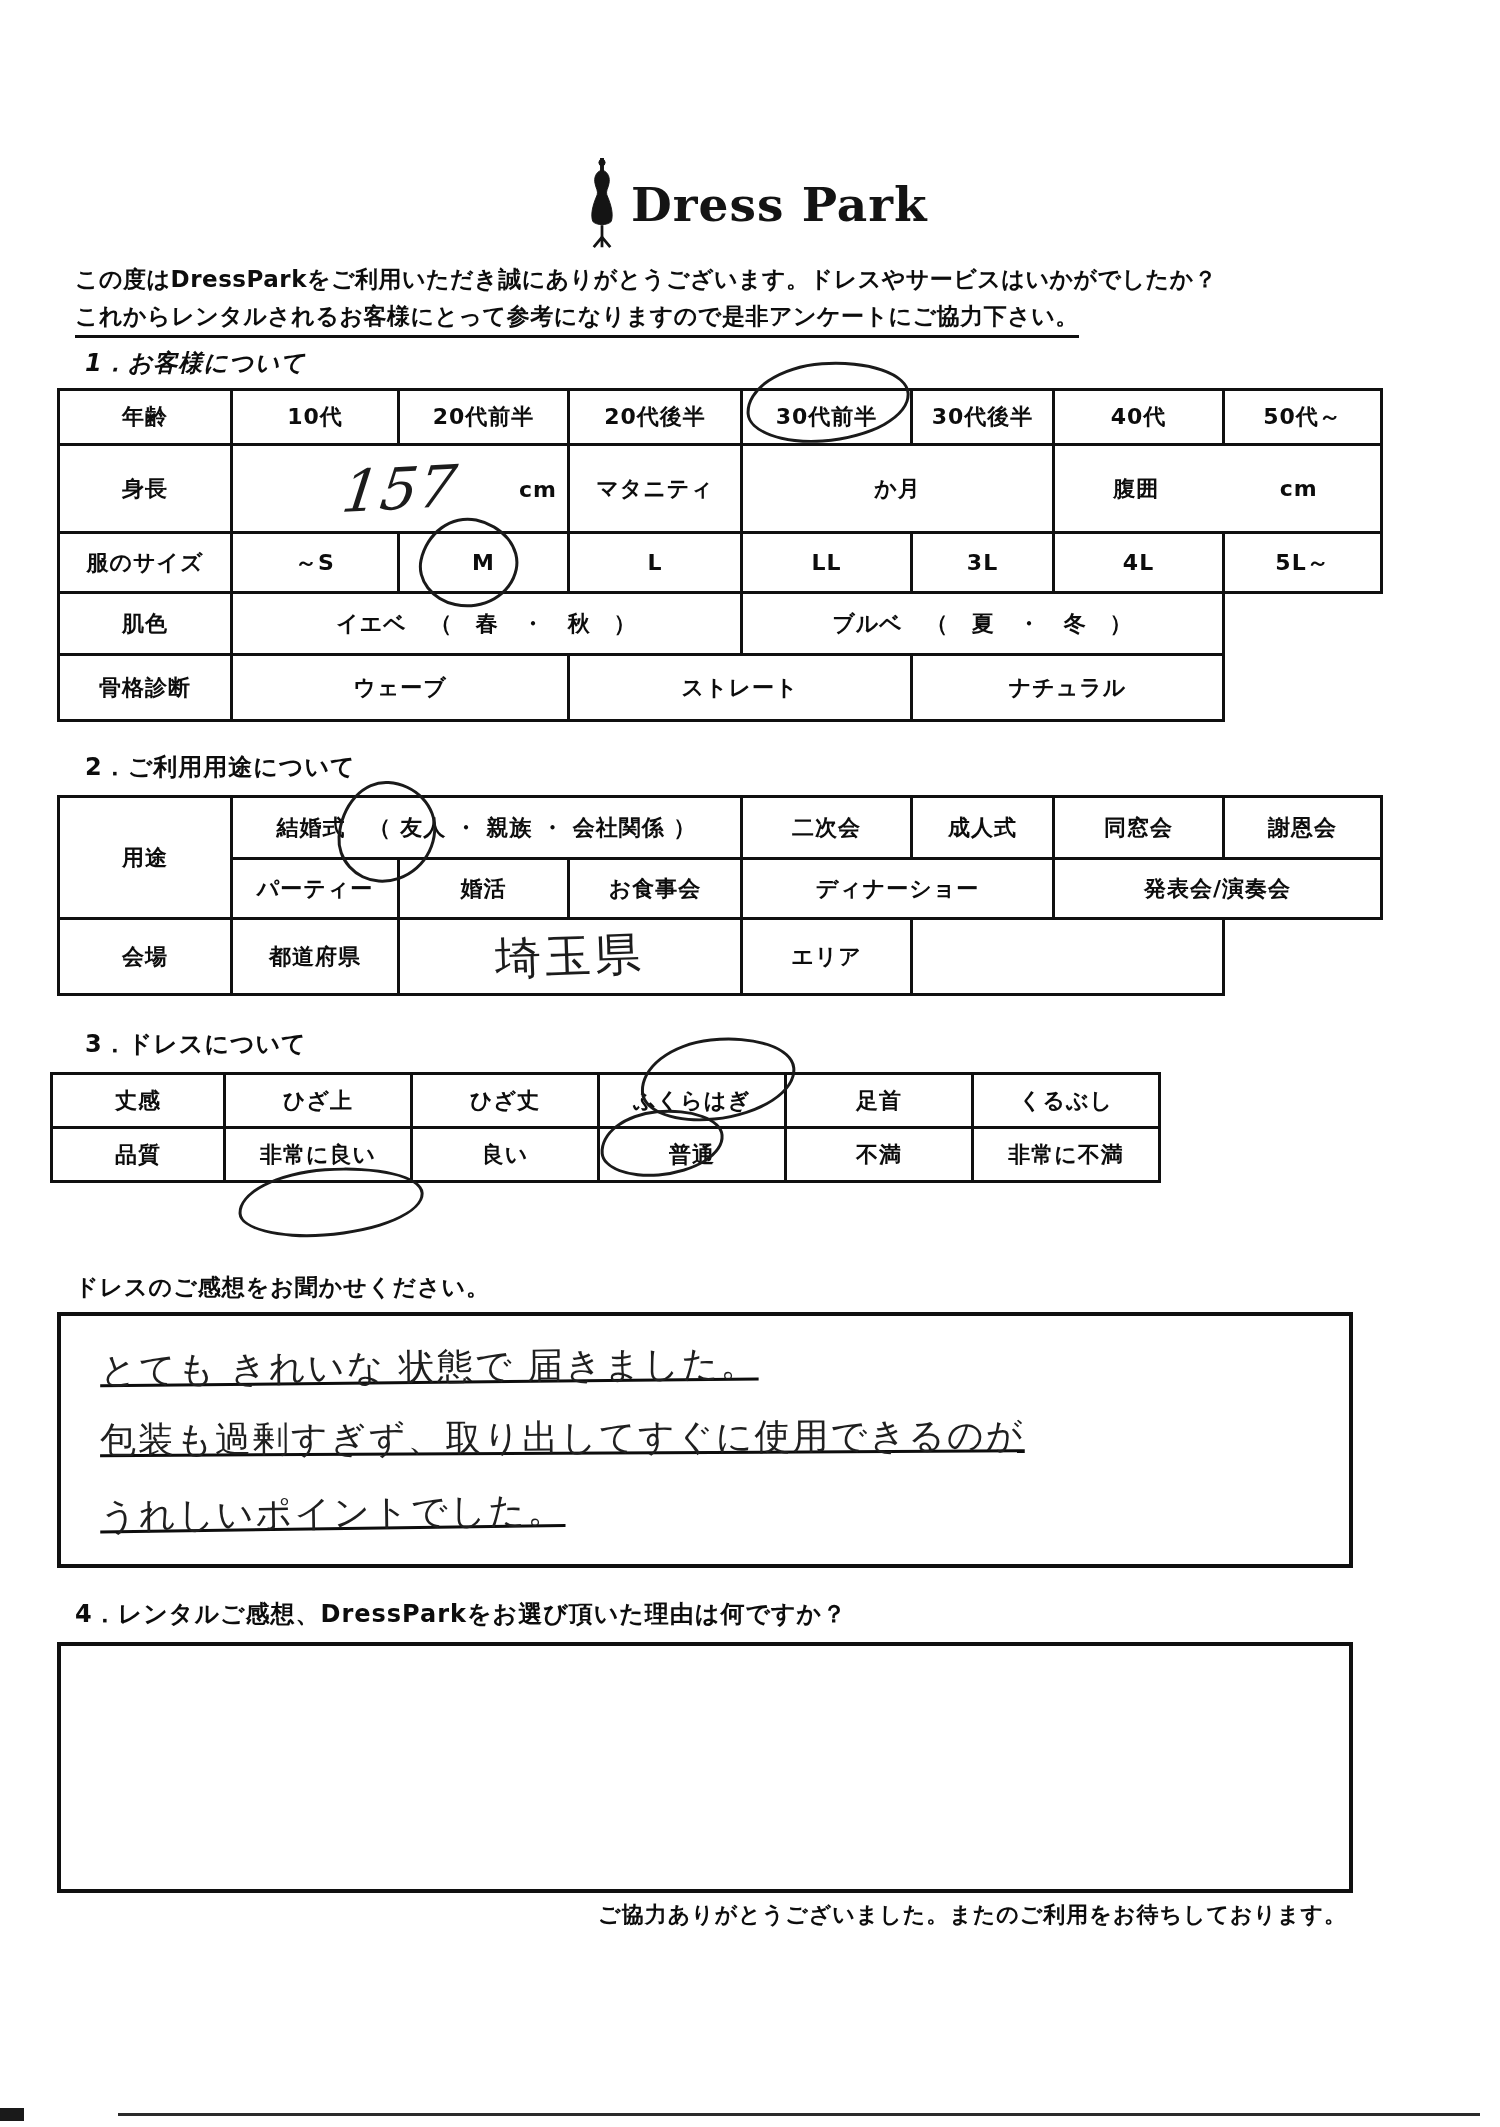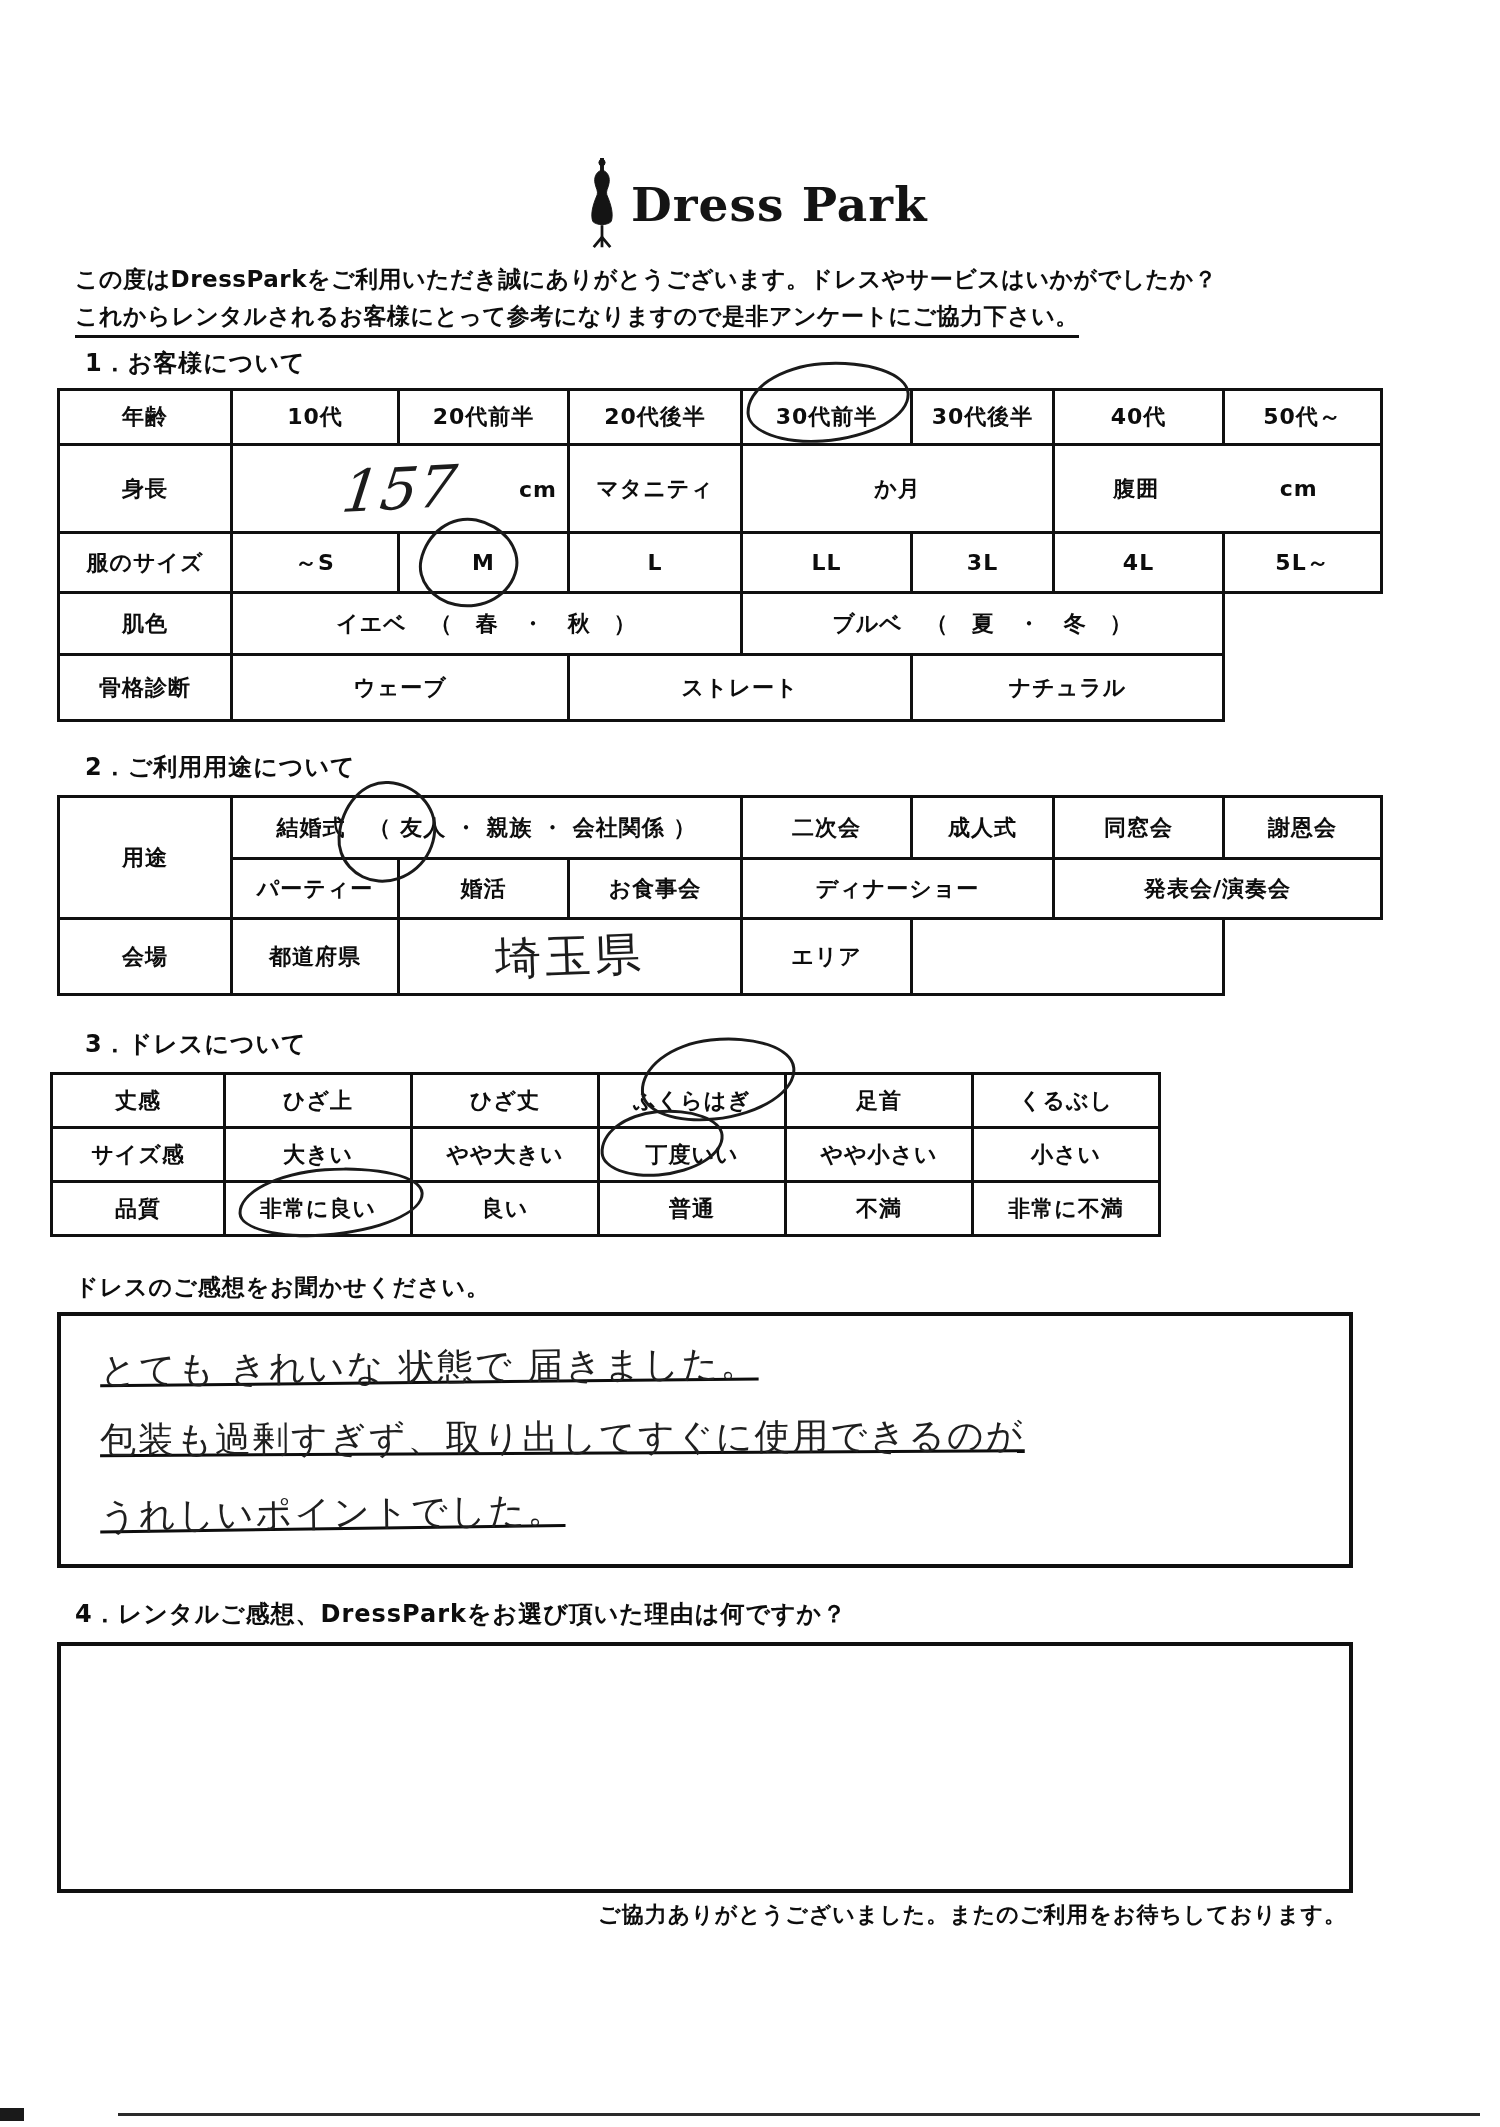--- a/index.html
+++ b/index.html
@@ -68,21 +68,21 @@
           <path d="M11 97 L20 86 L29 97 M20 86 L20 97" stroke-width="3" fill="none"></path>
         </g>
       </svg>
     </span>
     <span class="brand">Dress Park</span>
   </div>
 
   <div class="intro1">この度はDressParkをご利用いただき誠にありがとうございます。ドレスやサービスはいかがでしたか？</div>
   <div class="intro2">これからレンタルされるお客様にとって参考になりますので是非アンケートにご協力下さい。</div>
 
-  <div class="sech" style="left:85px;top:347px;">1．お客様について</div>
+  <div class="sech" style="left:85px;top:347px;font-style:italic;">1．お客様について</div>
 
   <table class="t t1">
     <colgroup>
         <col style="width:173px">
         <col style="width:167px">
         <col style="width:170px">
         <col style="width:173px">
         <col style="width:170px">
         <col style="width:142px">
         <col style="width:170px">
@@ -198,28 +198,20 @@
     <tbody>
         <tr>
       <td>丈感</td>
       <td>ひざ上</td>
       <td>ひざ丈</td>
       <td>ふくらはぎ</td>
       <td>足首</td>
       <td>くるぶし</td>
     </tr>
     <tr>
-      <td>サイズ感</td>
-      <td>大きい</td>
-      <td>やや大きい</td>
-      <td>丁度いい</td>
-      <td>やや小さい</td>
-      <td>小さい</td>
-    </tr>
-    <tr>
       <td>品質</td>
       <td>非常に良い</td>
       <td>良い</td>
       <td>普通</td>
       <td>不満</td>
       <td>非常に不満</td>
     </tr>
   </tbody>
     </table>
 

